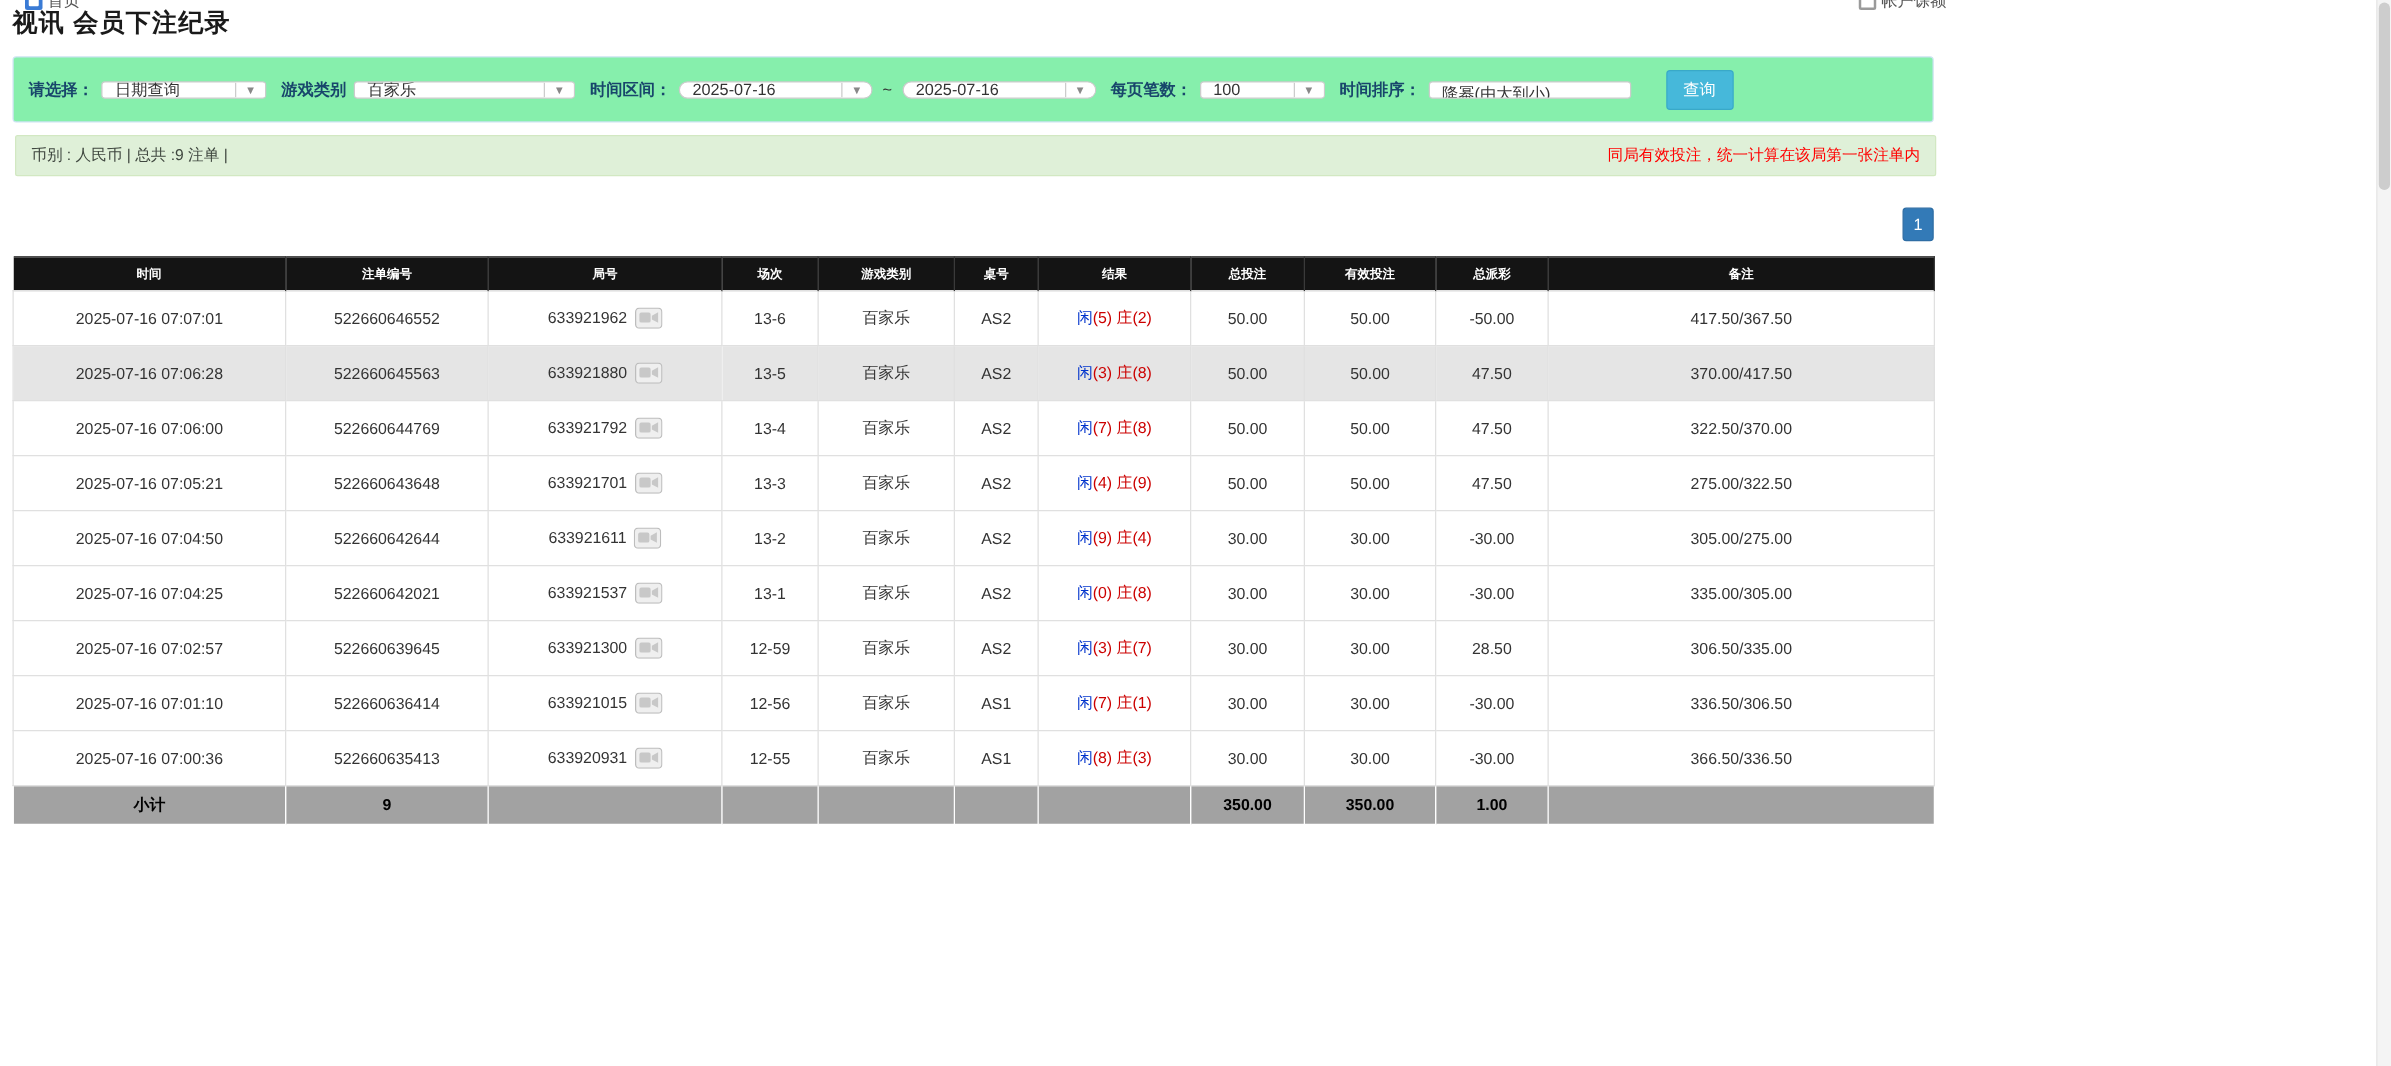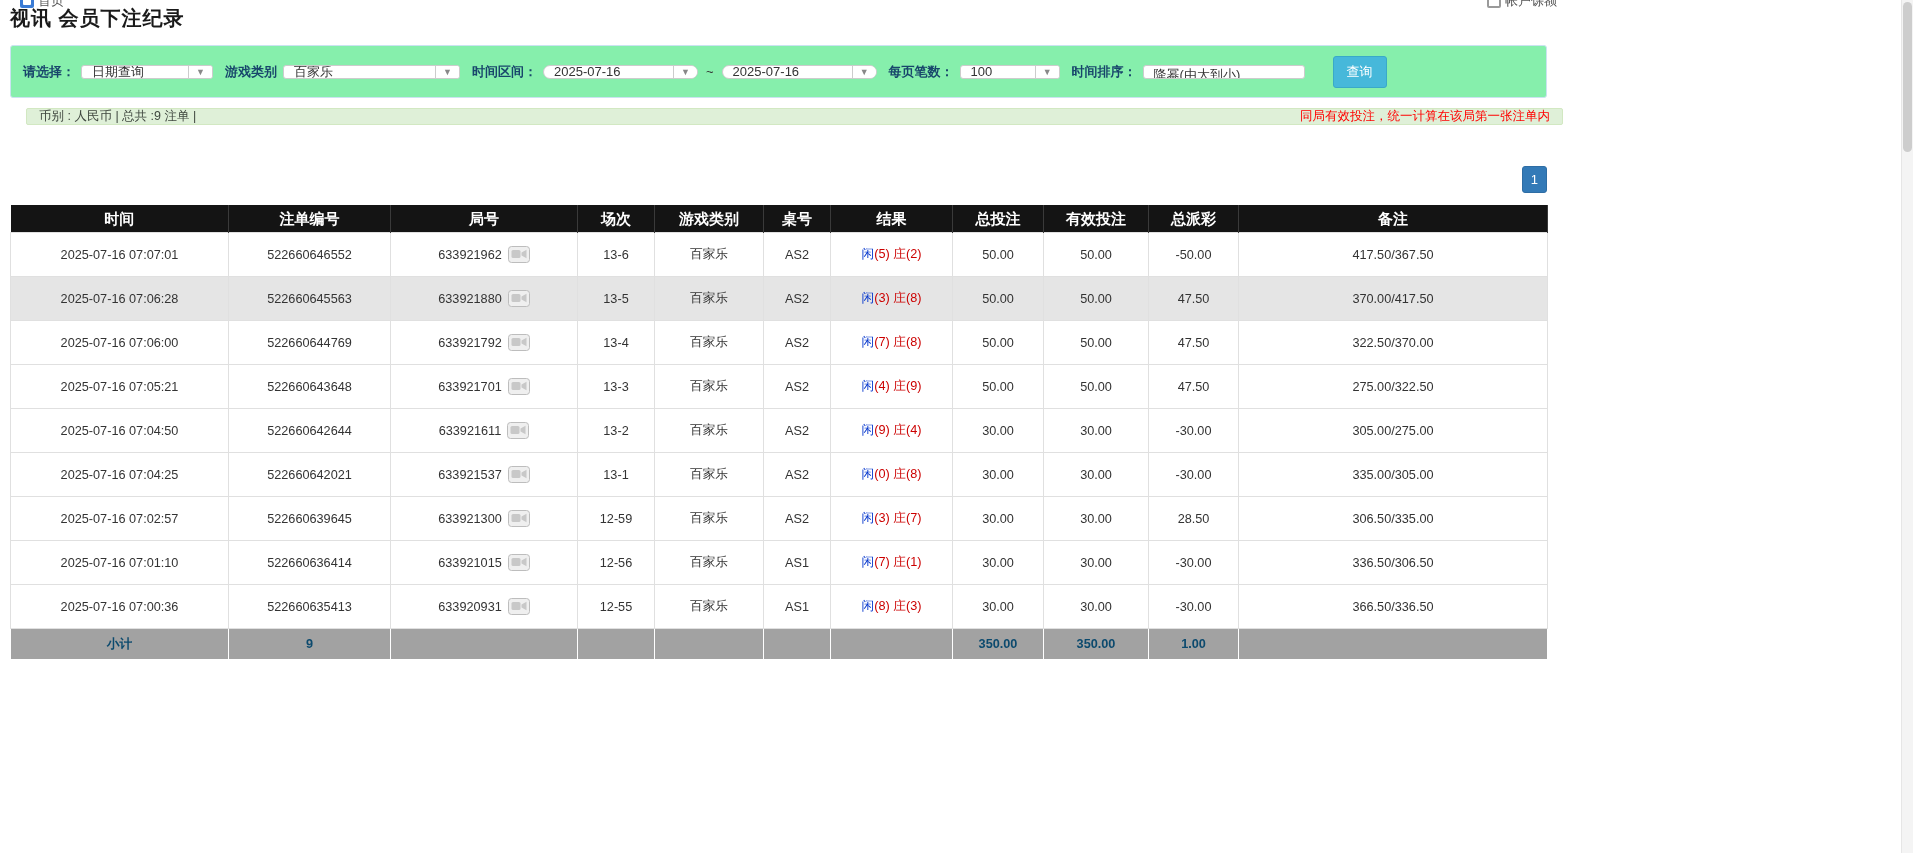--- a/index.html
+++ b/index.html
@@ -42,50 +42,50 @@
   }
   .w132{width:132px;} .w177{width:177px;} .w155{width:155px;border-radius:15px;} .w100{width:100px;gap:20px;} .w162{width:162px;flex-direction:column;}
   .tilde { color:#333; margin:0 2px; }
   .search-btn {
     margin-left:22px; background:#46b8da; border:1px solid #39a9c8; color:#fff;
     font-size:13px; padding:6px 13px; border-radius:3px; cursor:pointer;
   }
 
   
   .summary-bar {
-    position:absolute; top:108px; left:16px; width:1537px; height:17px;
+    position:absolute; top:108px; left:2px; width:1537px; height:33px;
     background:#dff0d8; border:1px solid #d2e8c2; border-radius:2px;
     display:flex; align-items:center; justify-content:space-between;
     padding:0 12px; font-size:12.5px; color:#404840;
   }
   .summary-right { color:#f00; }
 
   
   .pager { position:absolute; top:166px; left:0; width:1537px; text-align:right; }
   .page-btn {
     min-width:25px; height:27px; background:#337ab7; border:1px solid #2e6da4;
     color:#fff; font-size:13px; border-radius:3px; cursor:pointer; padding:0 8px;
   }
 
   
   table.records {
     position:absolute; top:205px; left:0; width:1537px;
     border-collapse:collapse; table-layout:fixed; text-align:center;
   }
   .records thead th {
-    background:#141414; color:#fff; font-size:15px; font-weight:bold;
+    background:#141414; color:#fff; font-size:10px; font-weight:bold;
     height:27px; border-right:1px solid #3a3a3a; border-top:1px solid #141414;
   }
   .records tbody td {
     height:44px; border:1px solid #e0e0e0; font-size:12.7px; color:#333; background:#fff;
     overflow:hidden; white-space:nowrap;
   }
   .records tbody tr.highlight td { background:#e5e5e5; }
   .records tfoot td {
-    height:31px; background:#a2a2a2; color:#0c4a6e; font-weight:bold;
+    height:31px; background:#a2a2a2; color:#000000; font-weight:bold;
     border:1px solid #fff; font-size:12.7px;text-align:center;
   }
   .blue { color:#337ab7; cursor:pointer; }
   .neg { color:#e60000; }
   .player { color:#0033cc; }
   .paren, .banker { color:#cc0000; }
   .round-icon { display:inline-block; vertical-align:middle; margin-left:6px; cursor:pointer; line-height:0; }
   .round-num { vertical-align:middle; }
 
   

